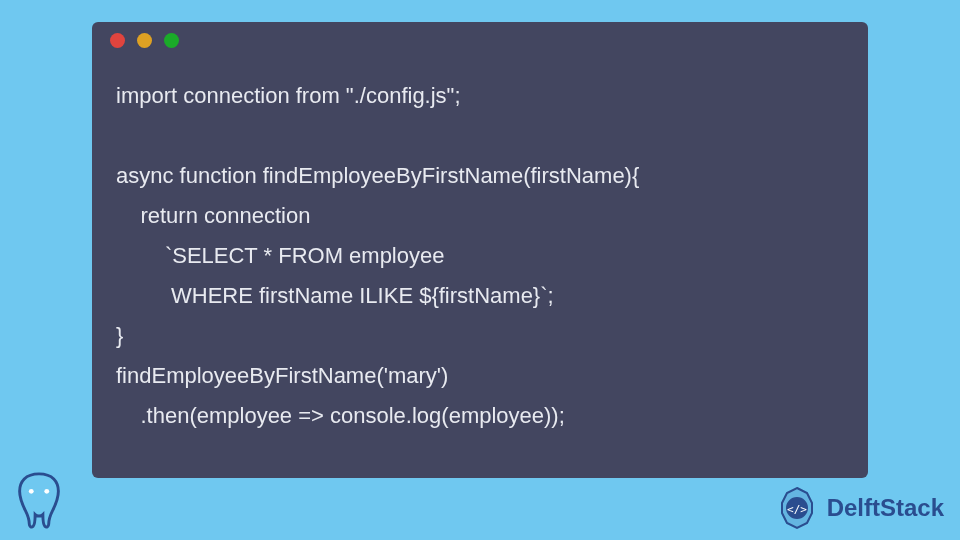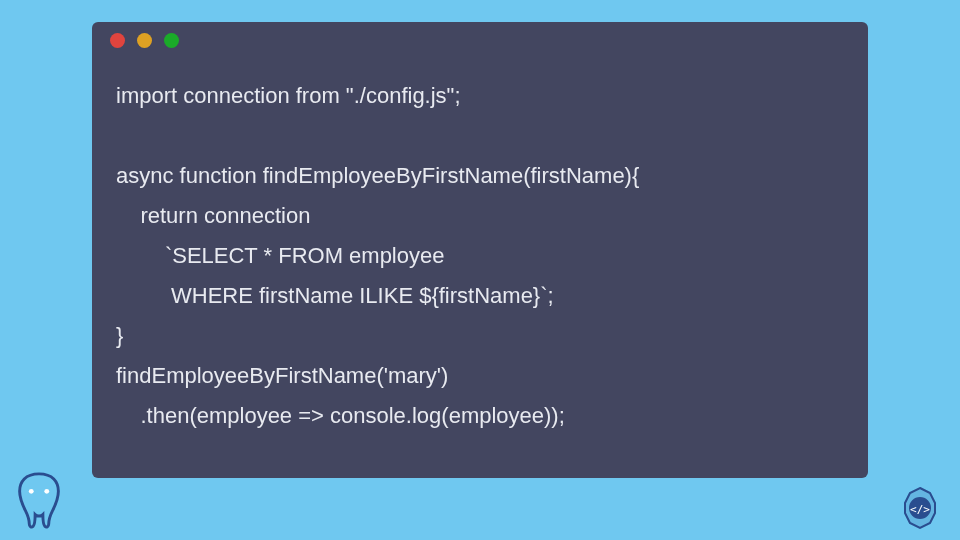--- a/index.html
+++ b/index.html
@@ -96,13 +96,14 @@
 
 <div class="delft">
   <svg class="delft-icon" viewBox="0 0 48 48">
     <g fill="none" stroke="#2a4d8f" stroke-width="2">
       <polygon points="24,4 34,9 39,19 39,29 34,39 24,44 14,39 9,29 9,19 14,9" fill="#2a4d8f" opacity="0.15"></polygon>
       <polygon points="24,4 34,9 39,19 39,29 34,39 24,44 14,39 9,29 9,19 14,9"></polygon>
       <circle cx="24" cy="24" r="10" fill="#2a4d8f"></circle>
     </g>
     <text x="24" y="29" text-anchor="middle" font-size="11" fill="#ffffff" font-family="monospace">&lt;/&gt;</text>
   </svg>
+  <span class="delft-text">DelftStack</span>
 </div>
 
 </body></html>

